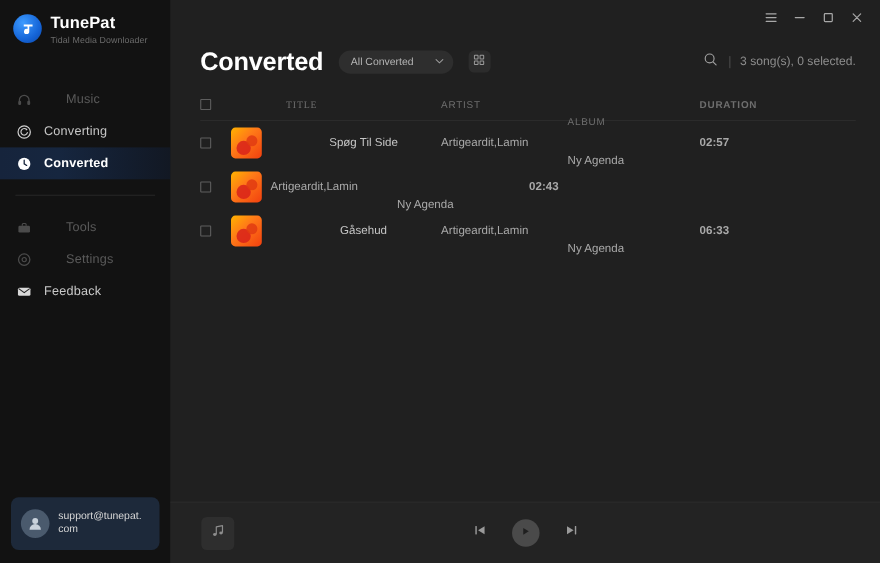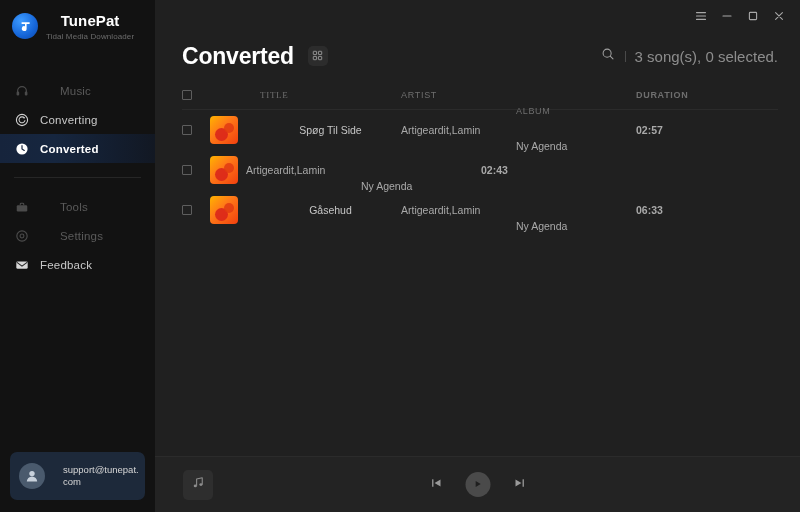--- a/index.html
+++ b/index.html
@@ -11,21 +11,21 @@
   }
   .app { position:relative; width:800px; height:512px; display:flex; }
 
   
   .sidebar {
     width:155px; height:512px;
     background:#121212;
     display:flex; flex-direction:column;
     position:relative; flex:0 0 155px;
   }
-  .brand { display:flex; align-items:flex-start; padding:12px 0 0 12px; height:52px;text-align:center; }
+  .brand { display:flex; align-items:flex-start; padding:12px 0 0 12px; height:52px; }
   .brand-logo {
     width:26px; height:26px; border-radius:50%;
     background:radial-gradient(circle at 35% 30%, #3d9bff 0%, #1565d8 60%, #0b46a8 100%);
     display:flex; align-items:center; justify-content:center;
     flex:0 0 26px; margin-top:1px;
   }
   .brand-logo svg { display:block; }
   .brand-text { margin-left:8px; }
   .brand-title { color:#ffffff; font-size:15px; font-weight:bold; line-height:17px; letter-spacing:0.1px; }
   .brand-sub { color:#6b6b6b; font-size:8px; line-height:12px; margin-top:2px; letter-spacing:0.1px; }
@@ -45,21 +45,21 @@
   .nav-item.active .nav-label { color:#ffffff; font-weight:bold; }
   .nav-label { font-size:11.5px; letter-spacing:0.2px; }
   .nav-ico { width:15px; height:15px; display:flex; align-items:center; justify-content:center; flex:0 0 15px; }
   .nav-ico svg { display:block; }
   .nav-div { height:1px; background:#262626; margin:14px 14px 14px 14px; }
 
   .account {
     position:absolute; left:10px; bottom:12px;
     width:135px; height:48px; border-radius:7px;
     background:#1d293a;
-    display:flex; align-items:center; padding-left:9px; gap:18px;
+    display:flex; align-items:center; padding-left:9px; gap:8px;
     cursor:default;
   }
   .avatar {
     width:26px; height:26px; border-radius:50%;
     background:#4a5a6d; flex:0 0 26px;
     display:flex; align-items:center; justify-content:center;
   }
   .account-mail {
     color:#d6d6d6; font-size:9.5px; line-height:12px;
     width:78px; word-break:break-all;
@@ -91,21 +91,21 @@
   .grid-toggle {
     margin-left:14px; width:20px; height:20px; border-radius:5px;
     background:#2c2c2c; display:flex; align-items:center; justify-content:center;
     cursor:default;
   }
   .header-right {
     margin-left:auto; display:flex; align-items:center; gap:9px; padding-right:22px;
   }
   .search-btn { width:16px; height:16px; display:flex; align-items:center; justify-content:center; cursor:default; }
   .vdiv { width:1px; height:11px; background:#4a4a4a; }
-  .count-text { color:#8d8d8d; font-size:15px;text-align:right; }
+  .count-text { color:#8d8d8d; font-size:11px;text-align:right; }
 
   
   .table { padding:0 22px 0 27px; flex:1; overflow:hidden; }
   .thead {
     display:flex; align-items:center; height:30px;
     border-bottom:1px solid #2b2b2b;
   }
   .th { color:#6e6e6e; font-size:9px; letter-spacing:0.7px; }
   .col-check { width:28px; flex:0 0 28px; display:flex; align-items:center; }
   .col-art   { width:36px; flex:0 0 36px; }
@@ -277,20 +277,28 @@
       <div class="win-btn">
         <svg width="12" height="12" viewBox="0 0 12 12">
           <path d="M2.6 2.6l6.8 6.8M9.4 2.6l-6.8 6.8" stroke="#a8a8a8" stroke-width="1.1" stroke-linecap="round"></path>
         </svg>
       </div>
     </div>
 
     <div class="header">
       <div class="page-title">Converted</div>
 
+      <div class="filter">
+        <span class="filter-label">All Converted</span>
+        <span>
+          <svg width="9" height="9" viewBox="0 0 10 10">
+            <path d="M1.6 3.5L5 6.8l3.4-3.3" fill="none" stroke="#9a9a9a" stroke-width="1.1" stroke-linecap="round"></path>
+          </svg>
+        </span>
+      </div>
 
       <div class="grid-toggle">
         <span>
           <svg width="11" height="11" viewBox="0 0 12 12">
             <rect x="1.4" y="1.4" width="3.6" height="3.6" rx="0.5" fill="none" stroke="#9a9a9a" stroke-width="1"></rect>
             <rect x="7" y="1.4" width="3.6" height="3.6" rx="0.5" fill="none" stroke="#9a9a9a" stroke-width="1"></rect>
             <rect x="1.4" y="7" width="3.6" height="3.6" rx="0.5" fill="none" stroke="#9a9a9a" stroke-width="1"></rect>
             <rect x="7" y="7" width="3.6" height="3.6" rx="0.5" fill="none" stroke="#9a9a9a" stroke-width="1"></rect>
           </svg>
         </span>

